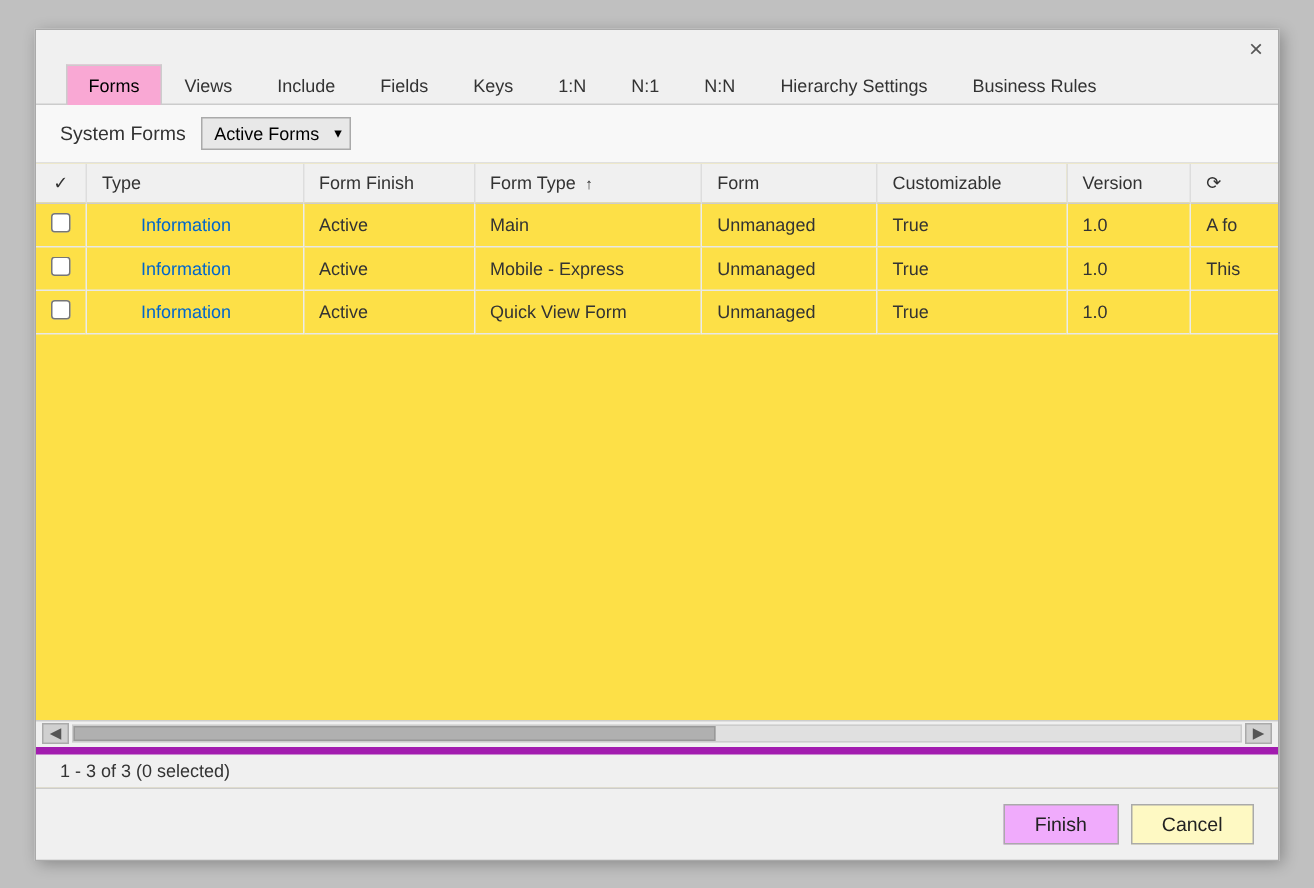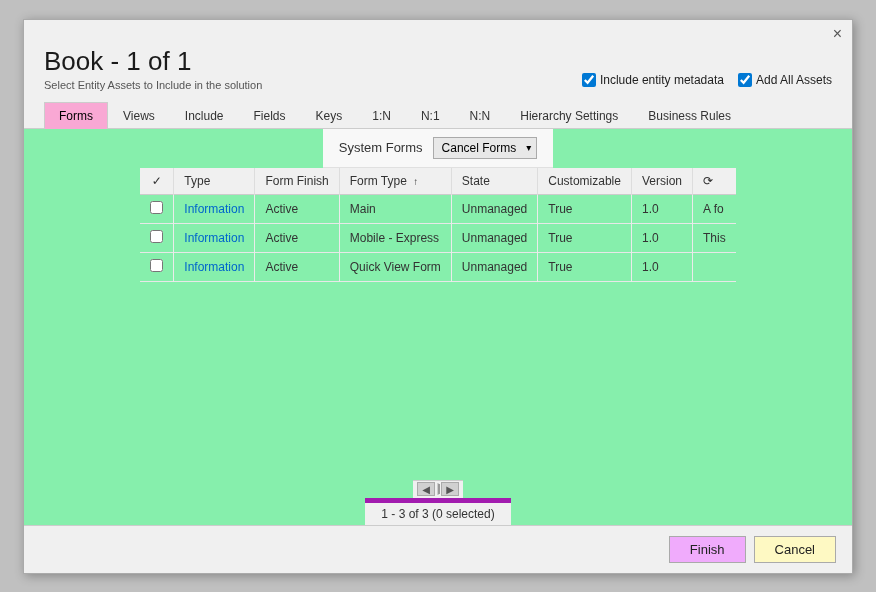--- a/index.html
+++ b/index.html
@@ -91,26 +91,25 @@
       position: relative;
       top: 1px;
     }
     .tab.active {
       background: #f9a8d4;
       border-color: #ccc;
       border-bottom-color: #fff;
       color: #000;
     }
     .content-area {
-      background: #86efac;
+      background: #fde047;
       flex: 1;
       display: flex;
       flex-direction: column;
       overflow: hidden;
-      align-items: center;
     }
     .forms-header {
       display: flex;
       align-items: center;
       padding: 8px 16px;
       gap: 10px;
       border-bottom: 1px solid #e0e0e0;
       background: #f8f8f8;
     }
     .system-forms-label {
@@ -168,20 +167,21 @@
       padding: 6px 10px;
       color: #333;
       border-right: 1px solid #ebebeb;
     }
     tbody td:last-child { border-right: none; }
     tbody td.check-col { text-align: center; }
     .link-cell {
       color: #0066cc;
       cursor: pointer;
       text-decoration: none;
+      margin-left: 26px;
     }
     .sort-icon {
       font-size: 10px;
       margin-left: 3px;
     }
     .scrollbar-area {
       height: 18px;
       background: #f0f0f0;
       border-top: 1px solid #ccc;
       display: flex;
@@ -247,68 +247,52 @@
   </style>
 </head>
 <body>
 
 <div class="dialog">
 
   <div class="dialog-titlebar">
     <button class="close-btn">×</button>
   </div>
 
-  <div class="dialog-header">
-    <div>
-      <div class="dialog-title">Book - 1 of 1</div>
-      <div class="dialog-subtitle">Select Entity Assets to Include in the solution</div>
-    </div>
-    <div class="header-checkboxes">
-      <label class="checkbox-label">
-        <input type="checkbox" checked="" style="">
-        <span>Include entity metadata</span>
-      </label>
-      <label class="checkbox-label">
-        <input type="checkbox" checked="" style="">
-        <span>Add All Assets</span>
-      </label>
-    </div>
-  </div>
 
   <div class="tabs-bar">
     <div class="tab active">Forms</div>
     <div class="tab">Views</div>
     <div class="tab">Include</div>
     <div class="tab">Fields</div>
     <div class="tab">Keys</div>
     <div class="tab">1:N</div>
     <div class="tab">N:1</div>
     <div class="tab">N:N</div>
     <div class="tab">Hierarchy Settings</div>
     <div class="tab">Business Rules</div>
   </div>
 
   <div class="content-area">
 
     <div class="forms-header">
       <span class="system-forms-label">System Forms</span>
       <div class="active-forms-dropdown">
-        <span>Cancel Forms</span>
+        <span>Active Forms</span>
       </div>
     </div>
 
     <div class="table-container">
       <table>
         <thead>
           <tr>
             <th class="check-col">✓</th>
             <th>Type</th>
             <th>Form Finish</th>
             <th>Form Type <span class="sort-icon">↑</span></th>
-            <th>State</th>
+            <th>Form</th>
             <th>Customizable</th>
             <th>Version</th>
             <th>⟳</th>
           </tr>
         </thead>
         <tbody id="table-body">
         <tr>
       <td class="check-col">
         <input type="checkbox" style="">
       </td>

